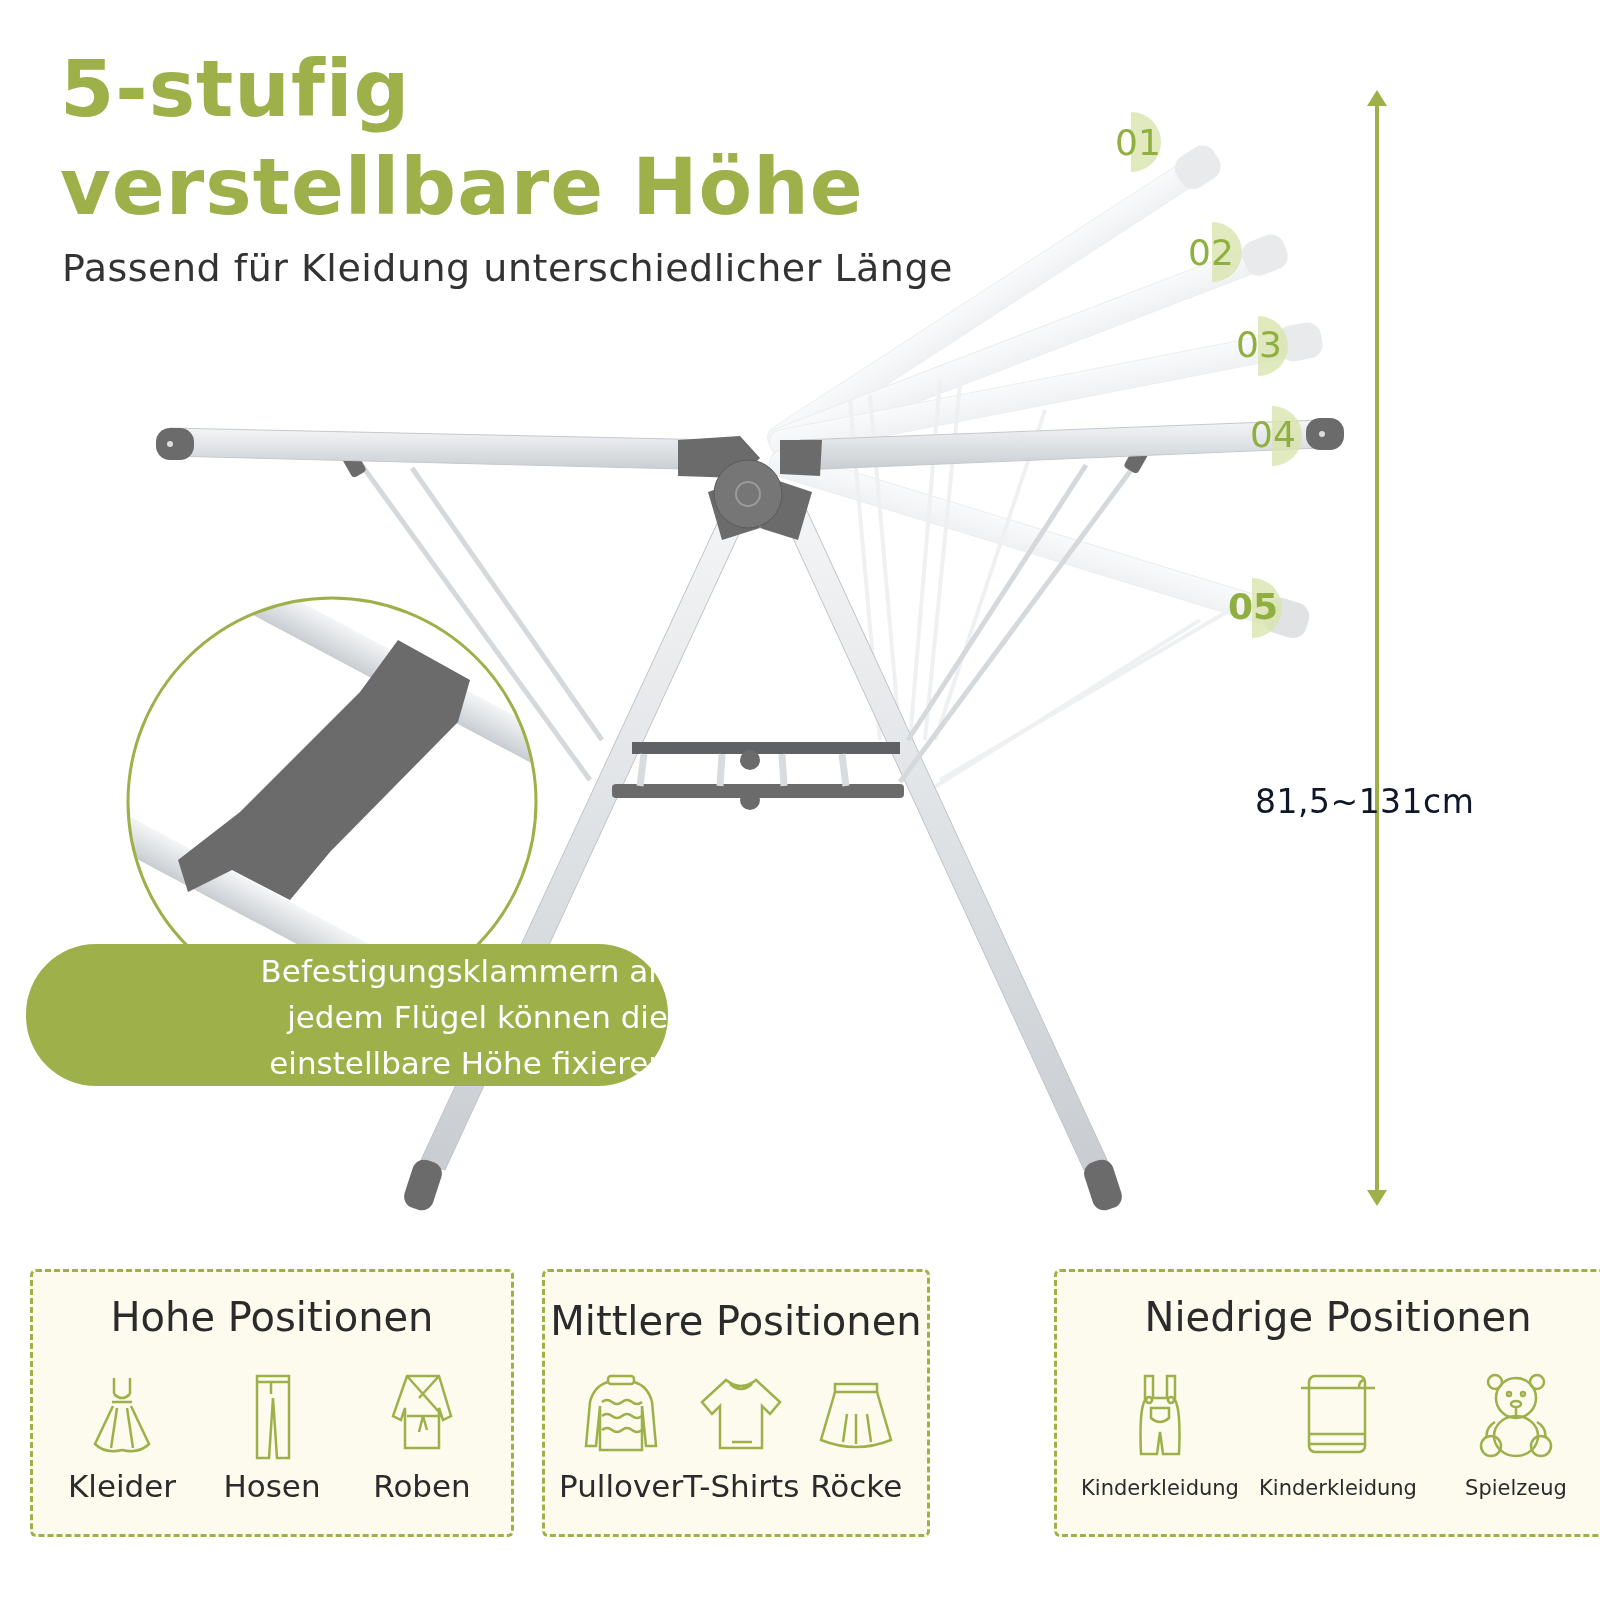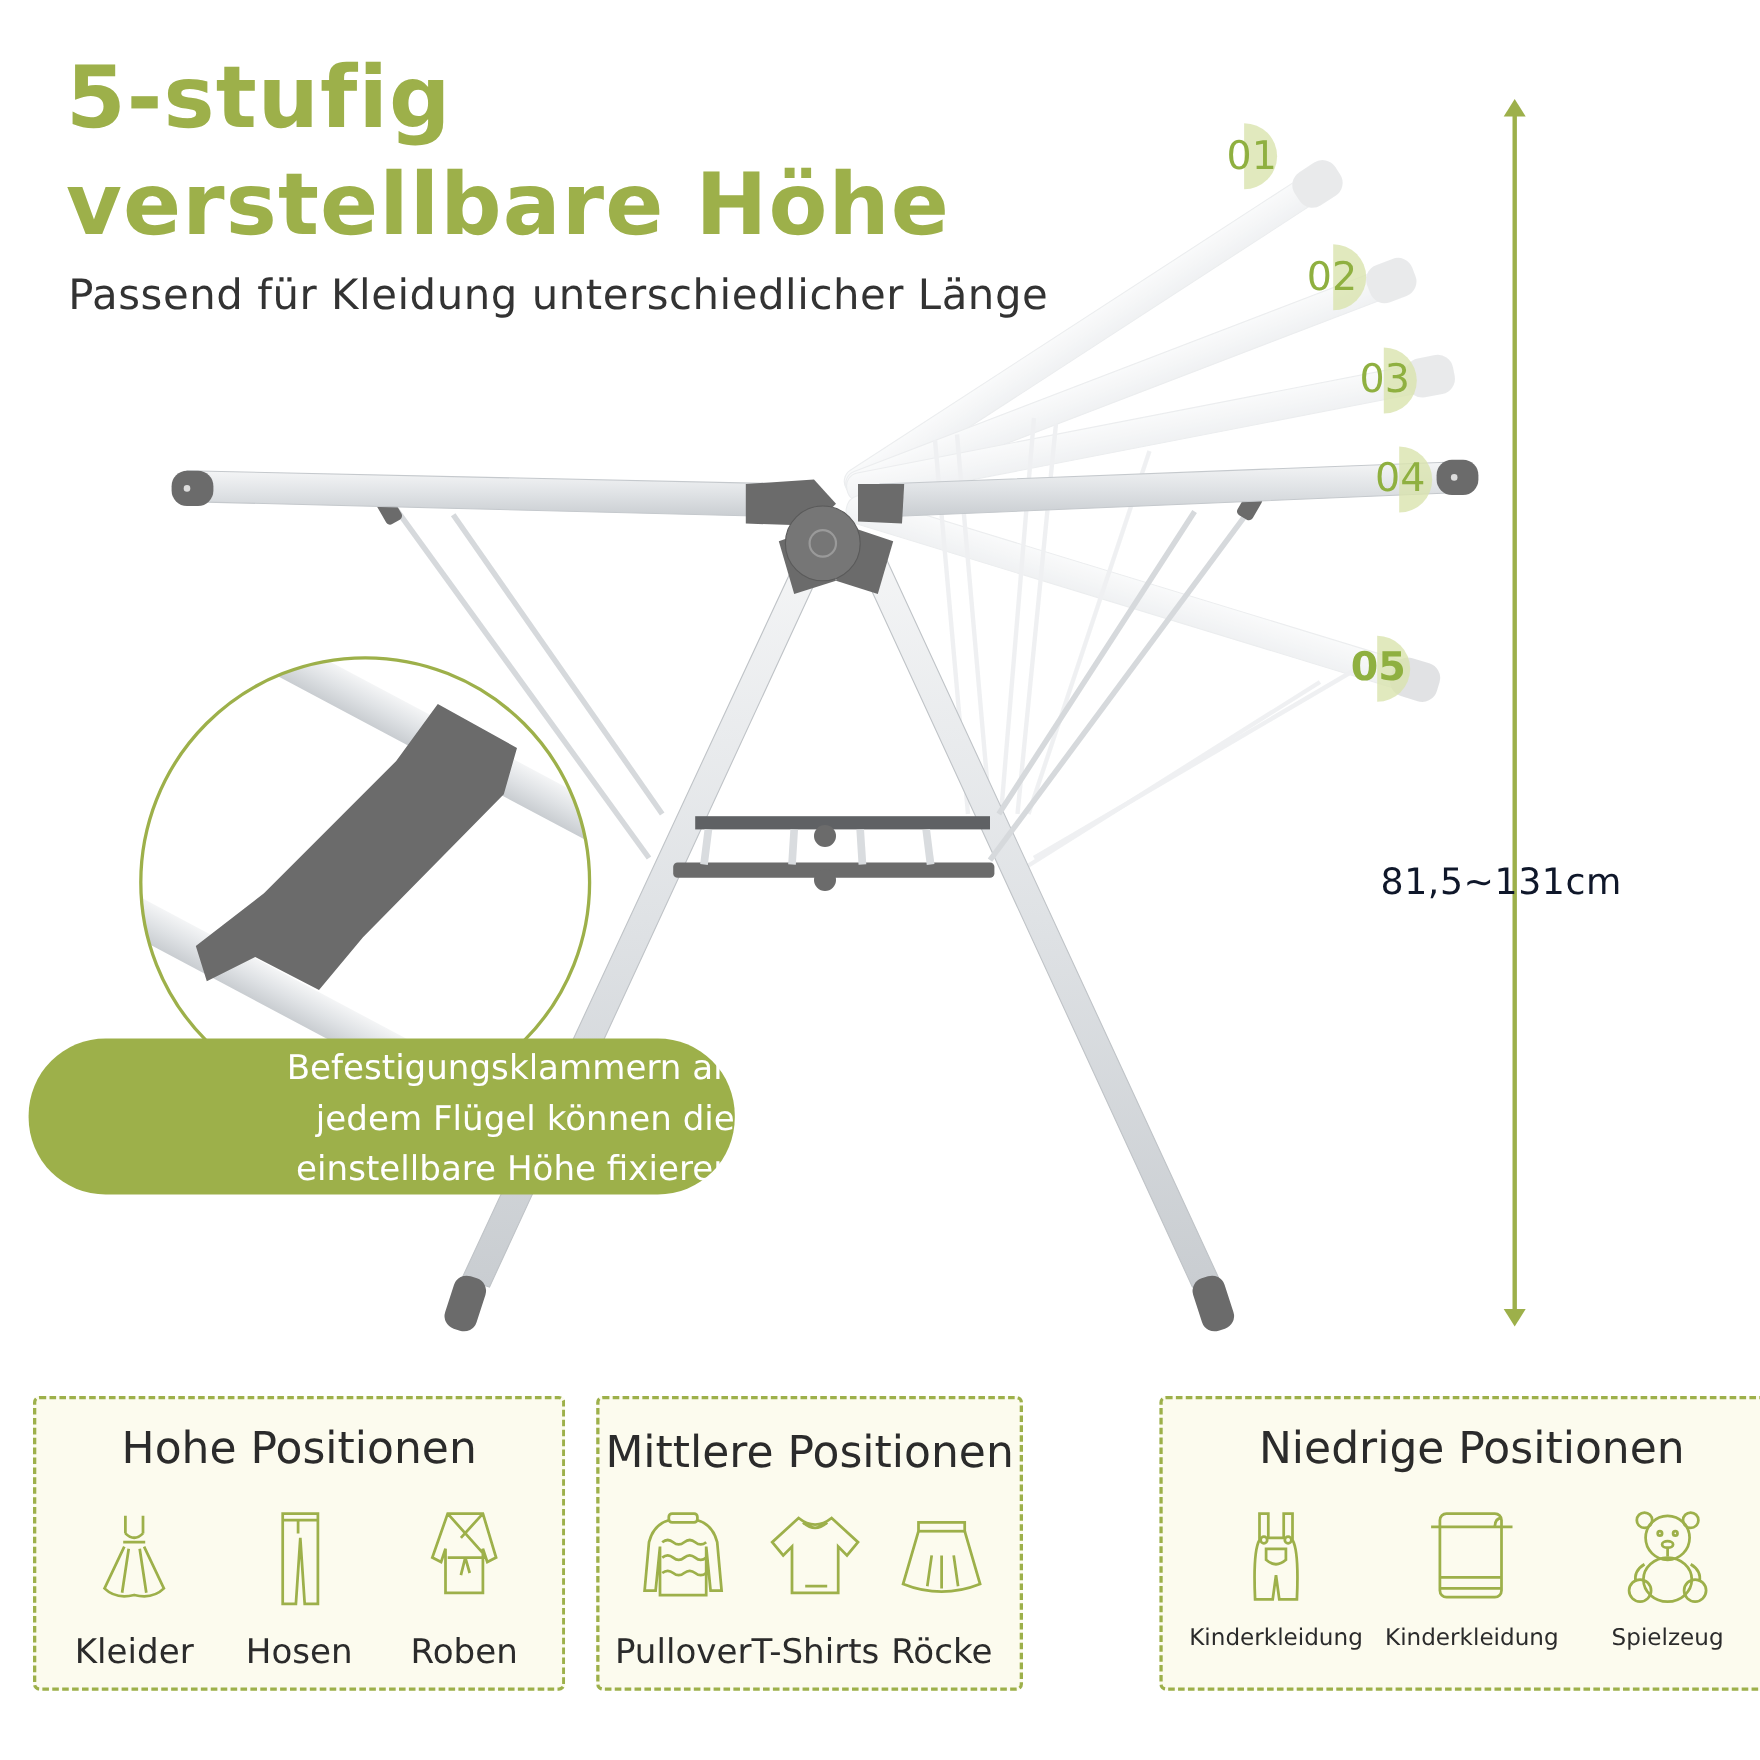--- a/index.html
+++ b/index.html
@@ -24,21 +24,21 @@
              font-size: 31px; line-height: 46px; padding-top: 4px; font-family: "DejaVu Sans", sans-serif; }
   .callout span { display: block; text-align: right; }
 
   .card { position: absolute; top: 1269px; height: 268px; border: 3px dashed #9db04a; border-radius: 6px;
           background: #fcfbee; }
   .card-title { position: absolute; left: 0; right: 0; top: 22px; text-align: center; font-size: 40px;
                 color: #2b2b2b; font-family: "DejaVu Sans", sans-serif; font-weight: normal; }
   .card-items { position: absolute; left: 0; right: 0; top: 100px; display: flex; justify-content: space-around; padding: 0 14px; }
   .card-item { width: 150px; display: flex; flex-direction: column; align-items: center; }
   .card-item svg { width: 90px; height: 90px; }
-  .card-item .lbl { margin-top: 22px; font-size: 31px; color: #2b2b2b; white-space: nowrap; font-family: "DejaVu Sans", sans-serif; }
+  .card-item .lbl { margin-top: 6px; font-size: 31px; color: #2b2b2b; white-space: nowrap; font-family: "DejaVu Sans", sans-serif; }
   .card-item .lbl.small { font-size: 21px; margin-top: 14px; }
 </style>
 </head>
 <body>
 
 <div class="title">
   <div>5-stufig</div>
   <div>verstellbare Höhe</div>
 </div>
 <div class="subtitle">Passend für Kleidung unterschiedlicher Länge</div>

